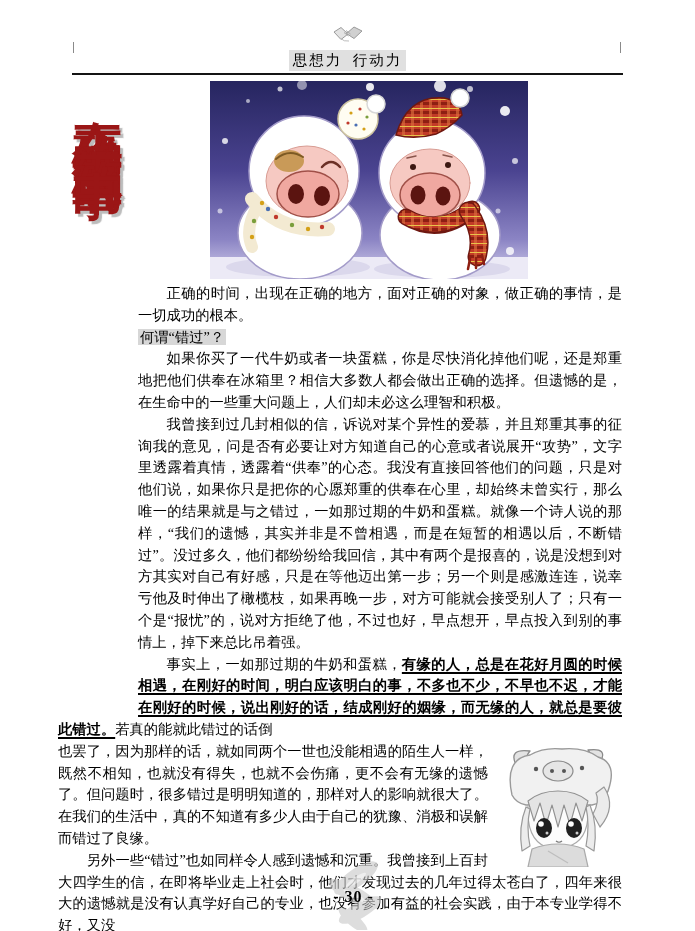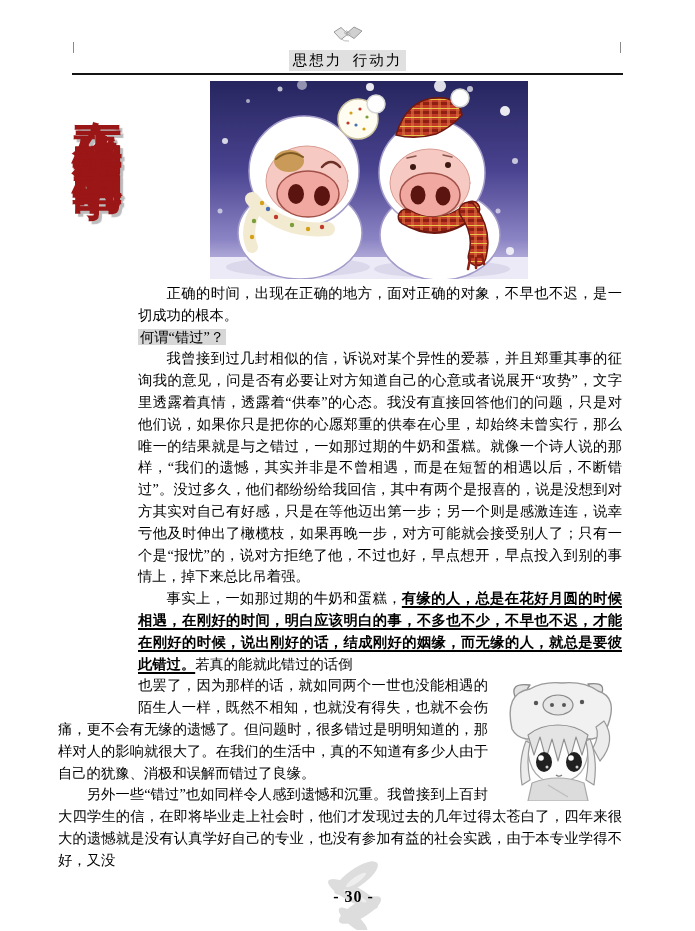--- a/index.html
+++ b/index.html
@@ -151,24 +151,25 @@
           <path d="M258 130 q16 22 9 46" fill="none" stroke="#6e1710" stroke-width="19"></path>
           <path d="M258 130 q16 22 9 46" fill="none" stroke="url(#pl)" stroke-width="16"></path>
           <path d="M260 178 l-2 10 M266 177 l0 10 M272 174 l2 9" stroke="#8e1f12" stroke-width="2.5"></path>
           <circle cx="252" cy="66" r="3.5" fill="#fff" opacity=".9"></circle>
           <circle cx="196" cy="60" r="2.5" fill="#fff" opacity=".8"></circle>
           <circle cx="246" cy="160" r="3" fill="#fff" opacity=".8"></circle>
         </g>
       </svg>
     </div>
 
-    <p class="para">正确的时间，出现在正确的地方，面对正确的对象，不早也不迟，是一切成功的根本。</p>
+    <p class="para">正确的时间，出现在正确的地方，面对正确的对象，做正确的事情，是一切成功的根本。</p>
 
     <p class="subhead-line"><span class="hl">何谓“错过”？</span></p>
 
+    <p class="para">如果你买了一代牛奶或者一块蛋糕，你是尽快消化掉他们呢，还是郑重地把他们供奉在冰箱里？相信大多数人都会做出正确的选择。但遗憾的是，在生命中的一些重大问题上，人们却未必这么理智和积极。</p>
     <p class="para">我曾接到过几封相似的信，诉说对某个异性的爱慕，并且郑重其事的征询我的意见，问是否有必要让对方知道自己的心意或者说展开“攻势”，文字里透露着真情，透露着“供奉”的心态。我没有直接回答他们的问题，只是对他们说，如果你只是把你的心愿郑重的供奉在心里，却始终未曾实行，那么唯一的结果就是与之错过，一如那过期的牛奶和蛋糕。就像一个诗人说的那样，“我们的遗憾，其实并非是不曾相遇，而是在短暂的相遇以后，不断错过”。没过多久，他们都纷纷给我回信，其中有两个是报喜的，说是没想到对方其实对自己有好感，只是在等他迈出第一步；另一个则是感激连连，说幸亏他及时伸出了橄榄枝，如果再晚一步，对方可能就会接受别人了；只有一个是“报忧”的，说对方拒绝了他，不过也好，早点想开，早点投入到别的事情上，掉下来总比吊着强。</p>
 
     <p class="para"><span>事实上，一如那过期的牛奶和蛋糕，</span><span class="em-bu">有缘的人，总是在花好月圆的时候相遇，在刚好的时间，明白应该明白的事，不多也不少，不早也不迟，才能在刚好的时候，说出刚好的话，结成刚好的姻缘，而无缘的人，就总是要彼此错过。</span><span>若真的能就此错过的话倒</span></p>
 
     <div class="girl">
       <svg width="126" height="124" viewBox="0 0 126 124">
         <rect width="126" height="124" fill="#ffffff"></rect>
         <g stroke-linejoin="round">
           <path d="M20 22 Q12 5 34 8 Q28 15 30 24 Q24 27 20 22 Z" fill="#e3e3e3" stroke="#8a8a8a" stroke-width="1.3"></path>
           <path d="M104 20 Q113 4 92 7 Q97 14 95 22 Q100 25 104 20 Z" fill="#e3e3e3" stroke="#8a8a8a" stroke-width="1.3"></path>

